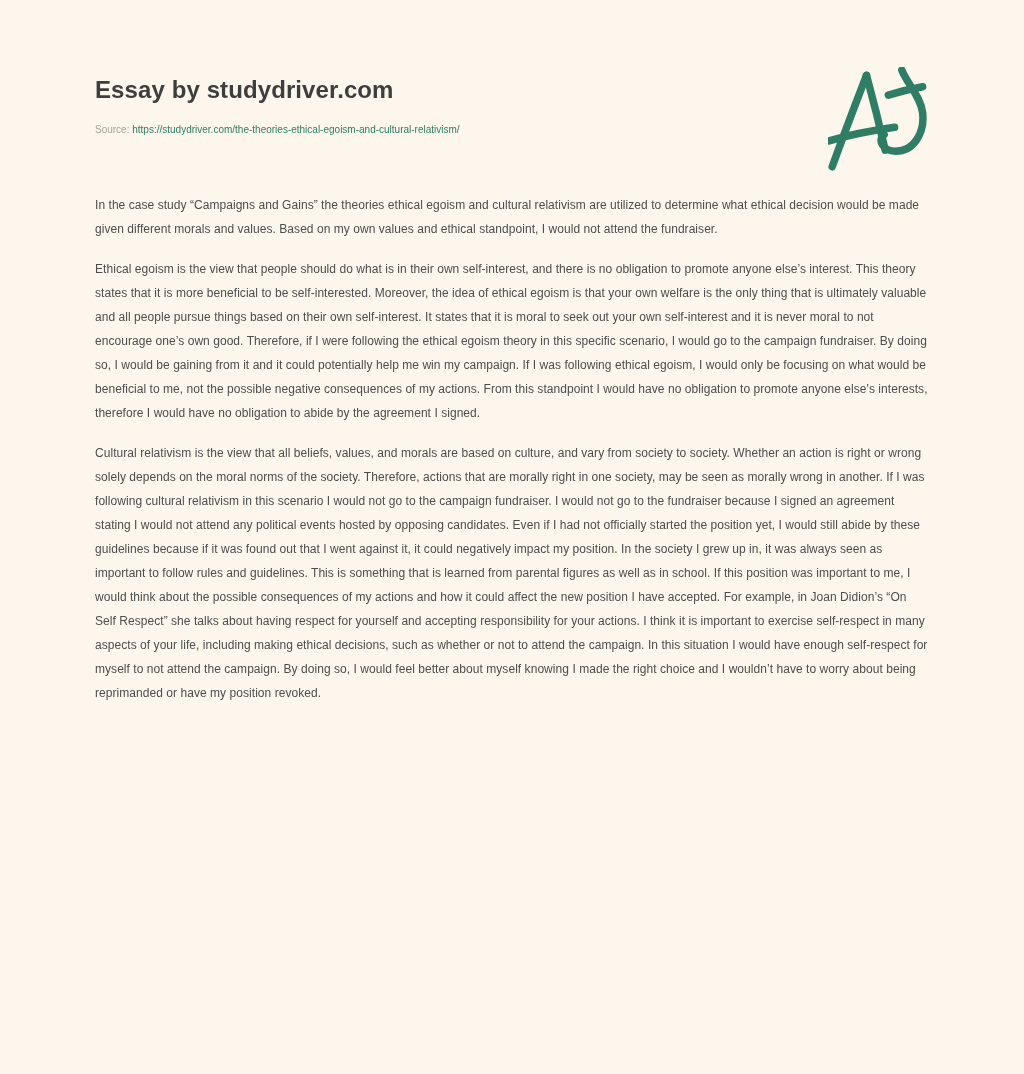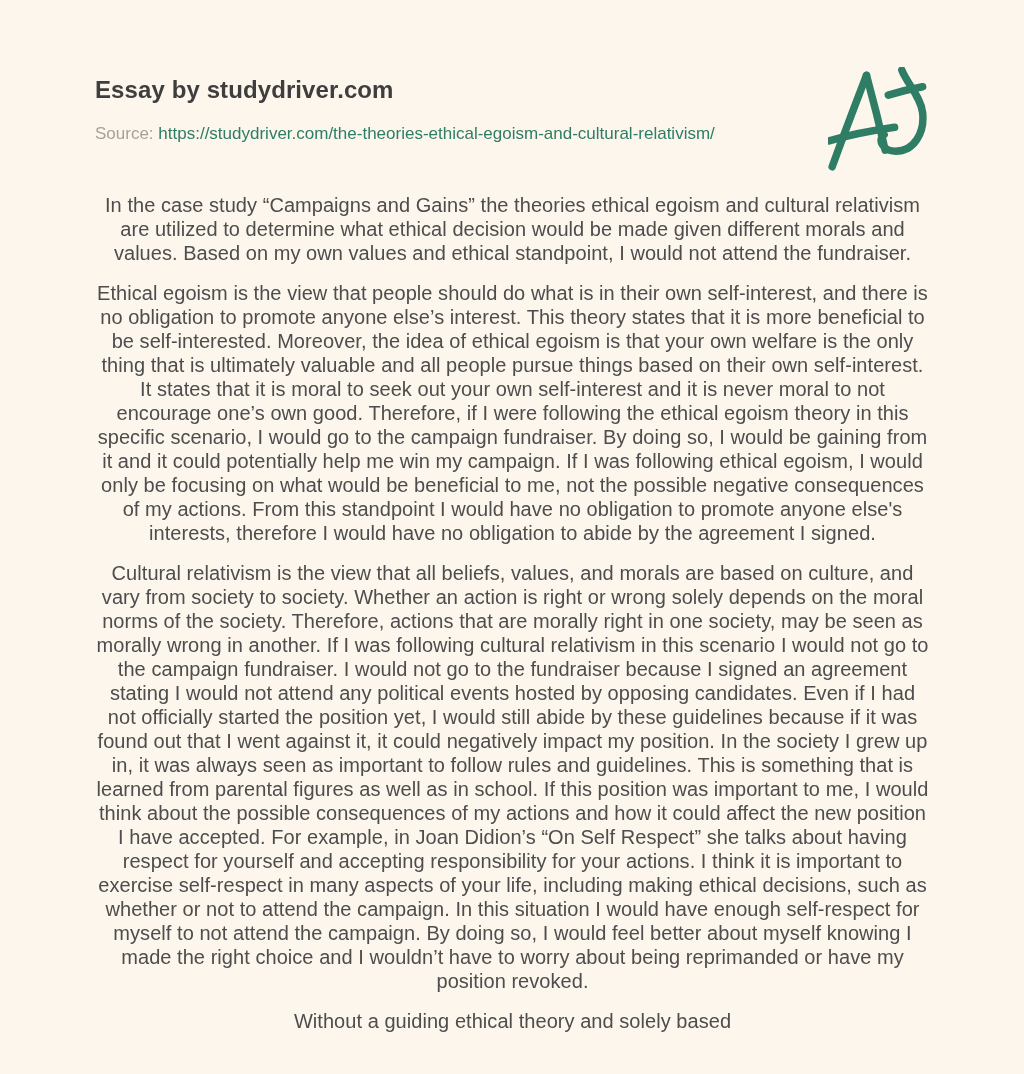--- a/index.html
+++ b/index.html
@@ -34,21 +34,21 @@
   }
   .byline {
     margin: 0;
     font-size: 24px;
     font-weight: 700;
     color: var(--byline-color);
     letter-spacing: 0.1px;
   }
   .source-line {
     margin: 20px 0 0 0;
-    font-size: 17px;
+    font-size: 10px;
     color: var(--muted-color);
   }
   .source-link {
     color: var(--accent);
     text-decoration: none;
   }
   .logo {
     width: 104px;
     height: 104px;
     margin-top: -9px;
@@ -66,25 +66,24 @@
     margin: 111px 0 0 0;
     font-size: 30px;
     line-height: 40px;
     font-weight: 700;
     color: var(--title-color);
     letter-spacing: -0.4px;
   }
   .body-para {
     margin: 16px 0 0 0;
     max-width: 836px;
-    font-size: 20px;
+    font-size: 12px;
     line-height: 24px;
     color: var(--body-color);
     letter-spacing: 0.05px;
-    text-align: center;
   }
   .body-para.first { margin-top: 22px; }
 </style>
 </head>
 <body>
 
 <div class="page">
   <div class="content">
 
     <header class="doc-header">
@@ -110,17 +109,16 @@
     </header>
 
     <main>
 
       <p class="body-para first">In the case study “Campaigns and Gains” the theories ethical egoism and cultural relativism are utilized to determine what ethical decision would be made given different morals and values. Based on my own values and ethical standpoint, I would not attend the fundraiser.</p>
 
       <p class="body-para">Ethical egoism is the view that people should do what is in their own self-interest, and there is no obligation to promote anyone else’s interest. This theory states that it is more beneficial to be self-interested. Moreover, the idea of ethical egoism is that your own welfare is the only thing that is ultimately valuable and all people pursue things based on their own self-interest. It states that it is moral to seek out your own self-interest and it is never moral to not encourage one’s own good. Therefore, if I were following the ethical egoism theory in this specific scenario, I would go to the campaign fundraiser. By doing so, I would be gaining from it and it could potentially help me win my campaign. If I was following ethical egoism, I would only be focusing on what would be beneficial to me, not the possible negative consequences of my actions. From this standpoint I would have no obligation to promote anyone else's interests, therefore I would have no obligation to abide by the agreement I signed.</p>
 
       <p class="body-para">Cultural relativism is the view that all beliefs, values, and morals are based on culture, and vary from society to society. Whether an action is right or wrong solely depends on the moral norms of the society. Therefore, actions that are morally right in one society, may be seen as morally wrong in another. If I was following cultural relativism in this scenario I would not go to the campaign fundraiser. I would not go to the fundraiser because I signed an agreement stating I would not attend any political events hosted by opposing candidates. Even if I had not officially started the position yet, I would still abide by these guidelines because if it was found out that I went against it, it could negatively impact my position. In the society I grew up in, it was always seen as important to follow rules and guidelines. This is something that is learned from parental figures as well as in school. If this position was important to me, I would think about the possible consequences of my actions and how it could affect the new position I have accepted. For example, in Joan Didion’s “On Self Respect” she talks about having respect for yourself and accepting responsibility for your actions. I think it is important to exercise self-respect in many aspects of your life, including making ethical decisions, such as whether or not to attend the campaign. In this situation I would have enough self-respect for myself to not attend the campaign. By doing so, I would feel better about myself knowing I made the right choice and I wouldn’t have to worry about being reprimanded or have my position revoked.</p>
 
-      <p class="body-para">Without a guiding ethical theory and solely based</p>
     </main>
 
   </div>
 </div>
 
 </body></html>

